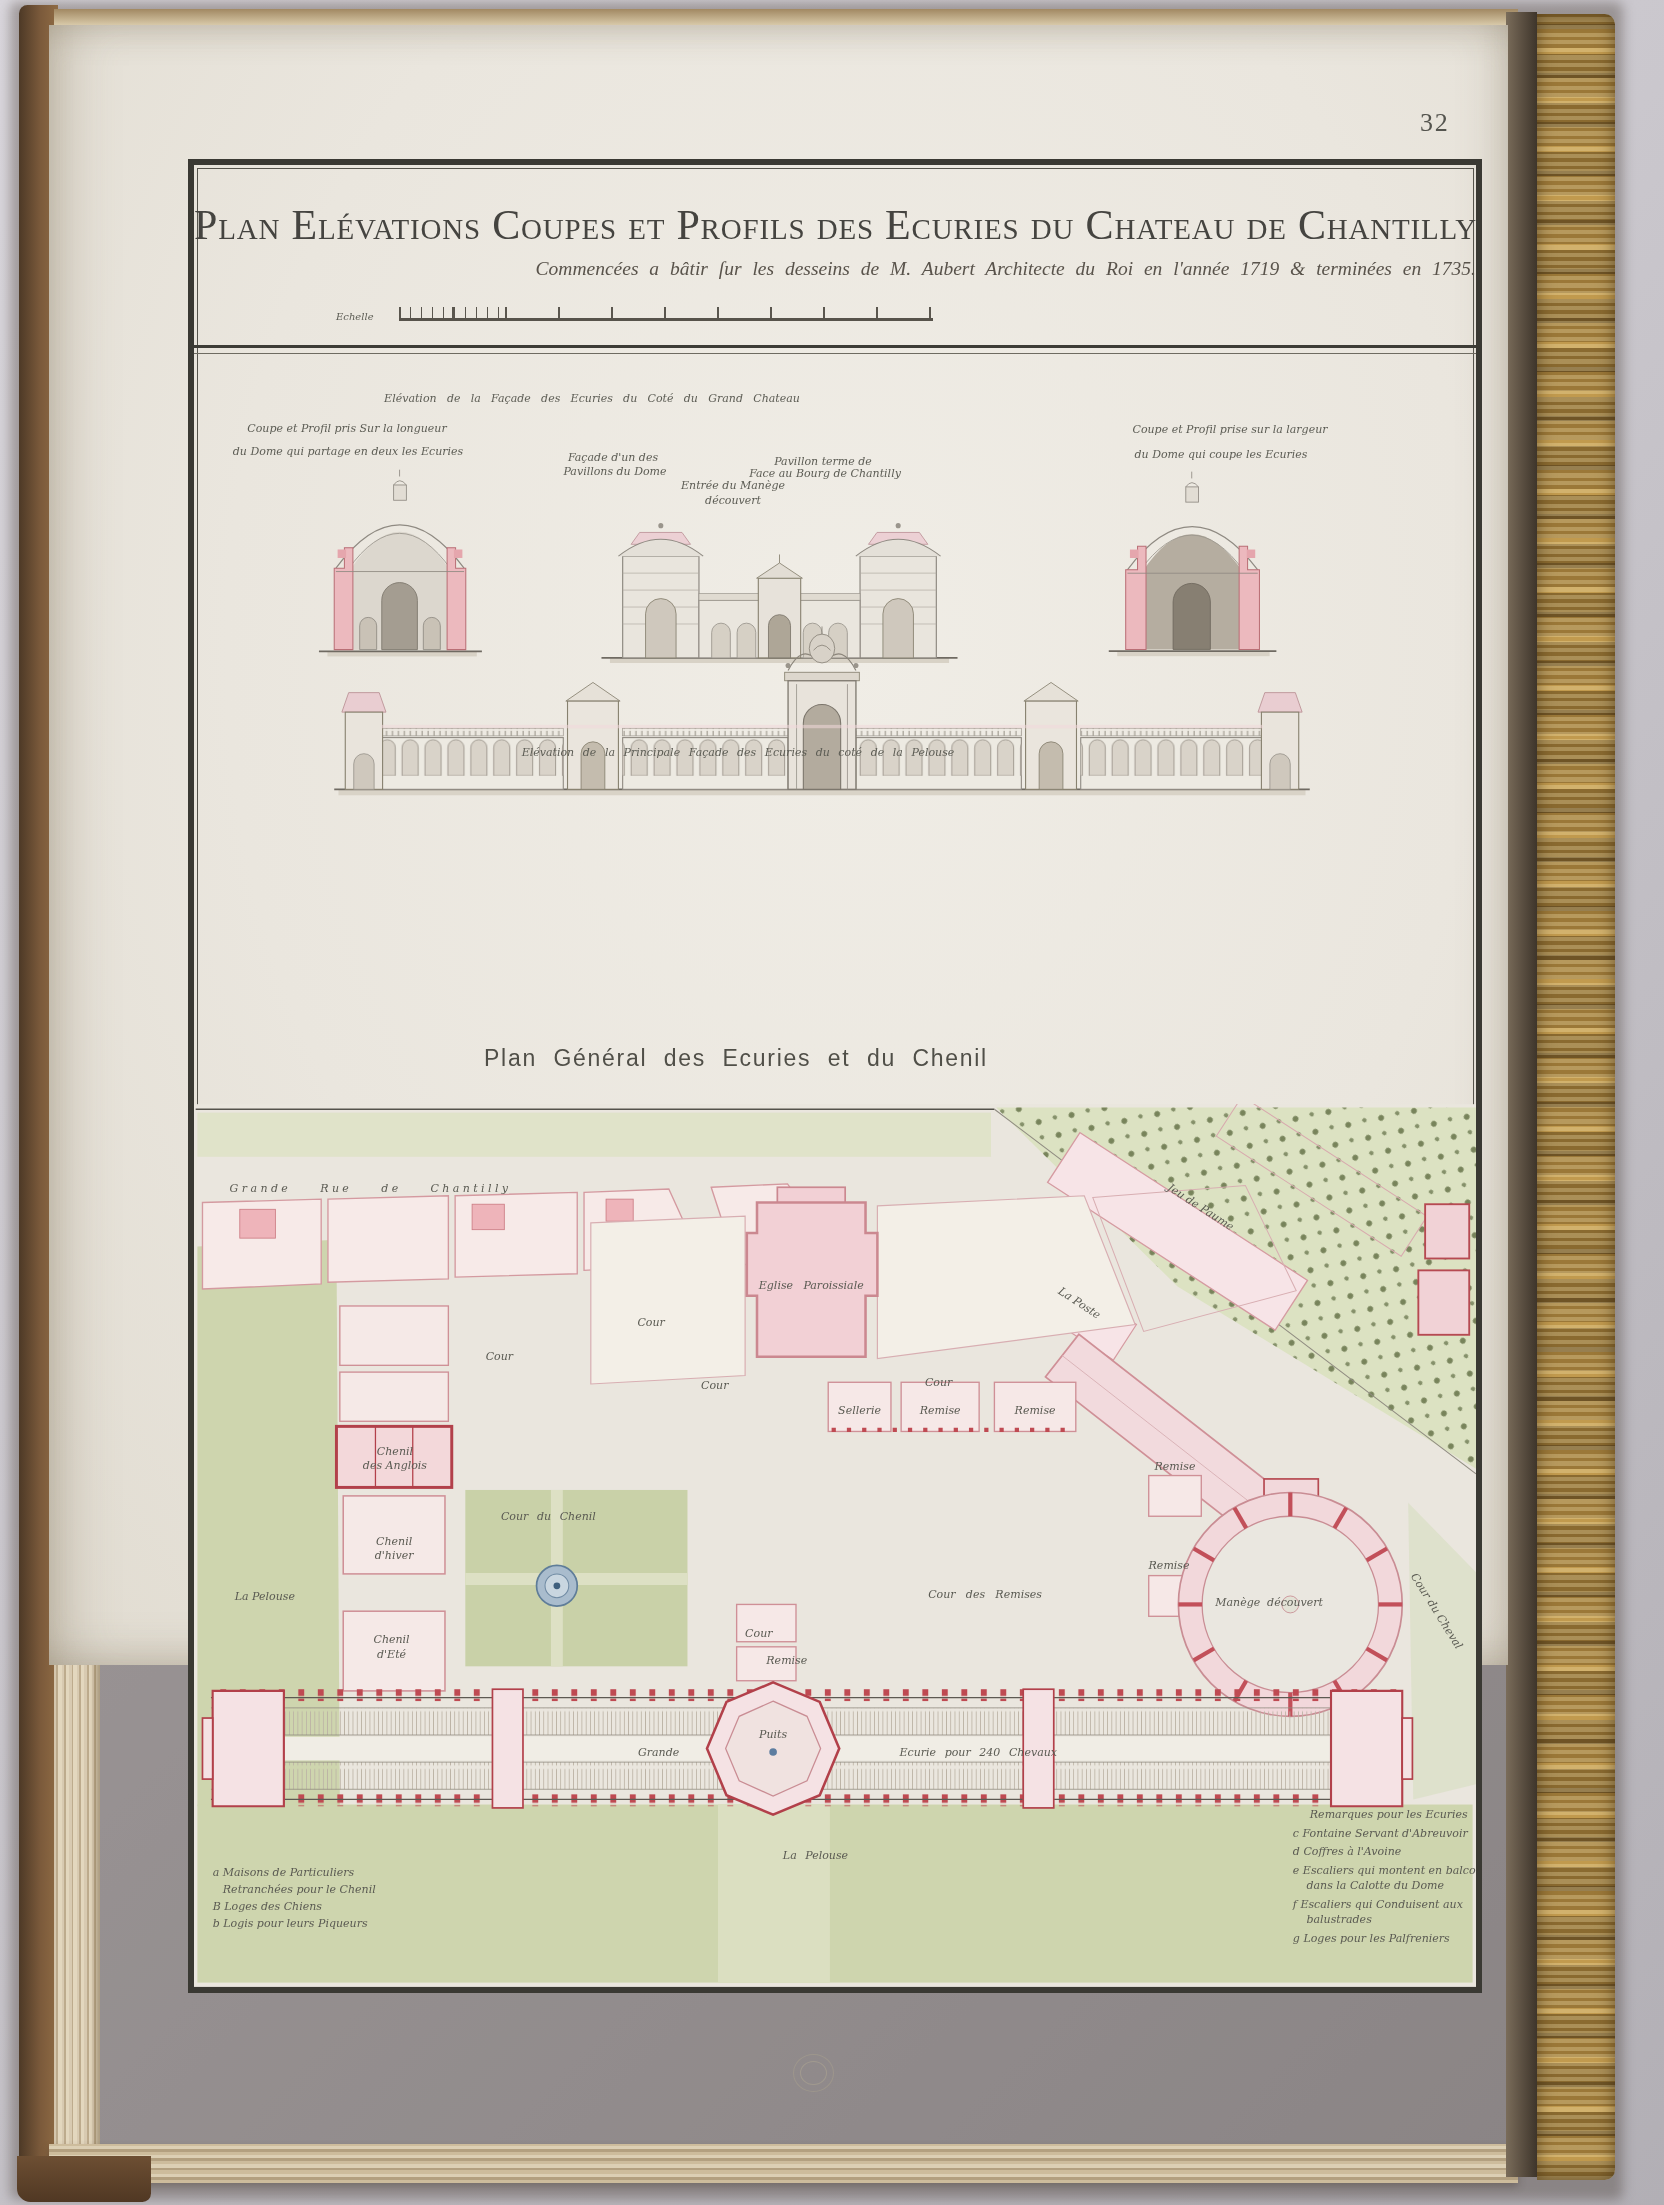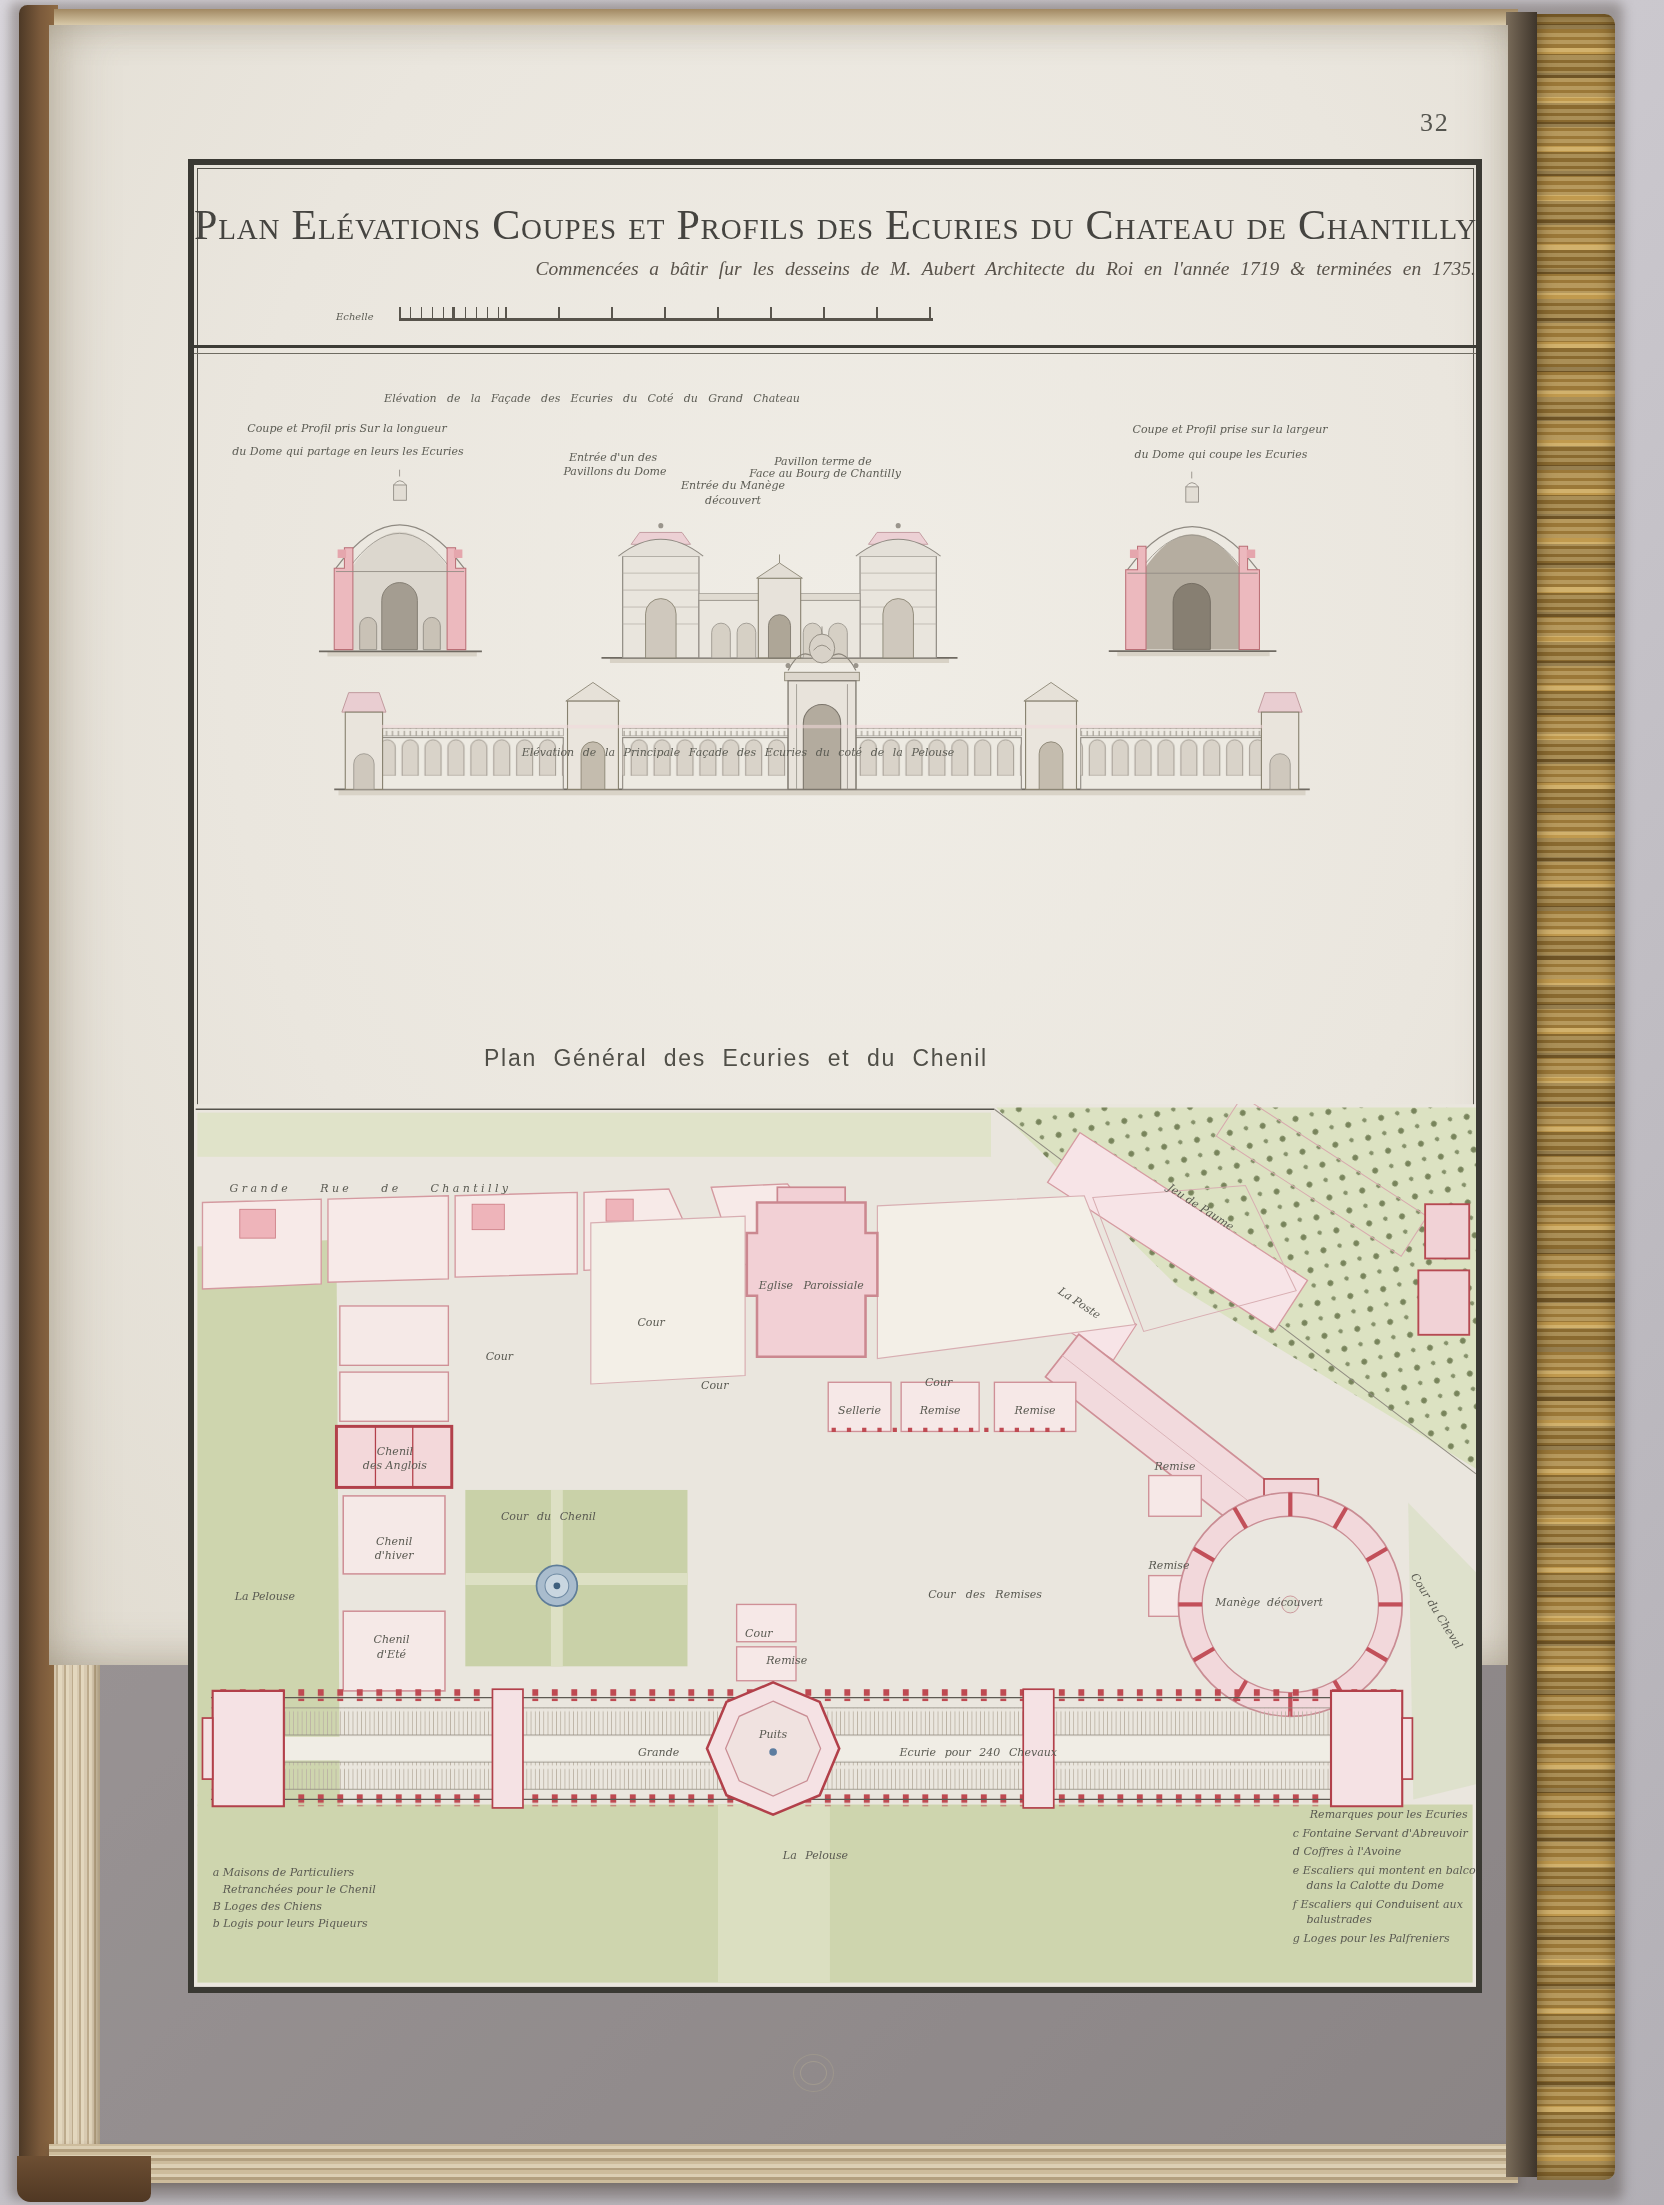--- a/index.html
+++ b/index.html
@@ -84,22 +84,22 @@
 
       <div class="title">Plan Elévations Coupes et Profils des Ecuries du Chateau de Chantilly</div>
       <div class="subtitle">Commencées a bâtir ſur les desseins de M. Aubert Architecte du Roi en l'année 1719 &amp; terminées en 1735.</div>
       <div class="scale-label hw">Echelle</div>
       <div class="scalebar"></div>
       <div class="scalebar-fine"></div>
       <div class="sep"></div>
 
       <span class="abs hw ctr cap14" style="left:398px;top:227px;word-spacing:6.8px">Elévation de la Façade des Ecuries du Coté du Grand Chateau</span>
       <span class="abs hw ctr cap13" style="left:153px;top:257px">Coupe et Profil pris Sur la longueur</span>
-      <span class="abs hw ctr cap13" style="left:154px;top:280px">du Dome qui partage en leurs les Ecuries</span>
-      <span class="abs hw ctr cap13" style="left:419px;top:286px">Entrée d'un des</span>
+      <span class="abs hw ctr cap13" style="left:154px;top:280px">du Dome qui partage en deux les Ecuries</span>
+      <span class="abs hw ctr cap13" style="left:419px;top:286px">Façade d'un des</span>
       <span class="abs hw ctr cap13" style="left:421px;top:300px">Pavillons du Dome</span>
       <span class="abs hw ctr cap13" style="left:539px;top:314px">Entrée du Manège</span>
       <span class="abs hw ctr cap13" style="left:539px;top:329px">découvert</span>
       <span class="abs hw ctr cap13" style="left:629px;top:290px">Pavillon terme de</span>
       <span class="abs hw ctr cap13" style="left:631px;top:302px">Face au Bourg de Chantilly</span>
       <span class="abs hw ctr cap13" style="left:1036px;top:258px">Coupe et Profil prise sur la largeur</span>
       <span class="abs hw ctr cap13" style="left:1027px;top:283px">du Dome qui coupe les Ecuries</span>
 
       <svg class="abs" style="left:118px;top:303px" width="176" height="202" viewBox="0 0 207 238">
         <rect x="18" y="216" width="176" height="6" fill="#d8d2c6"></rect>

